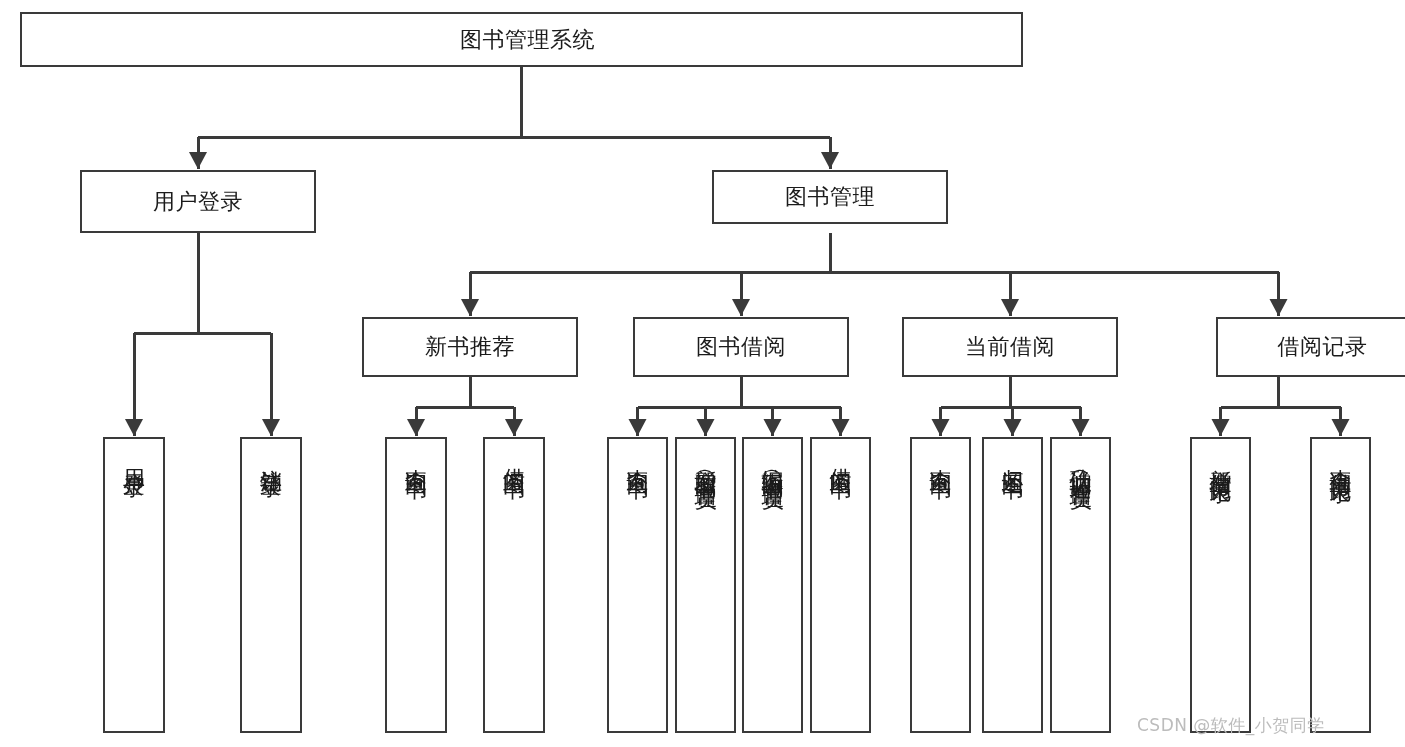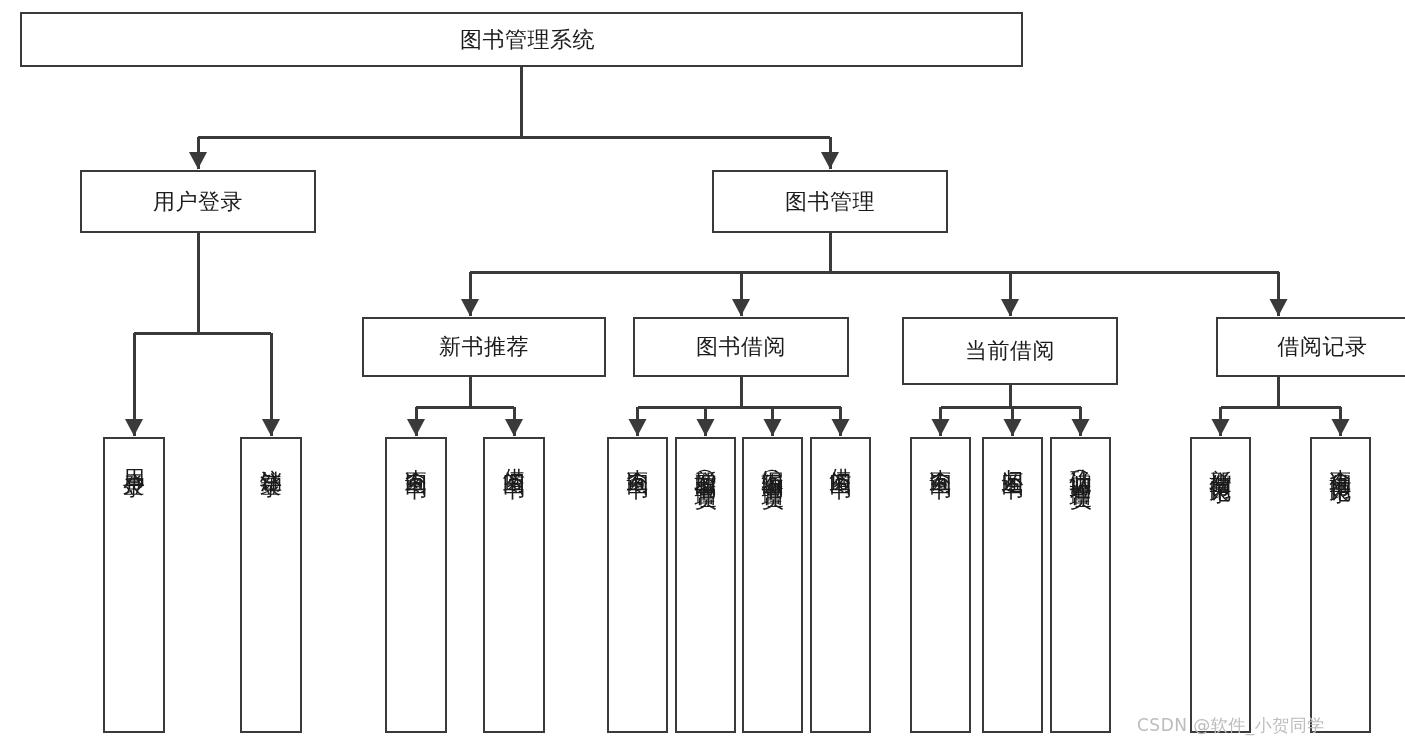--- a/index.html
+++ b/index.html
@@ -122,30 +122,30 @@
       <line x1="1340.5" y1="407" x2="1340.5" y2="436" stroke="#3a3a3a" stroke-width="3" shape-rendering="crispEdges"></line>
       <polygon points="1331.5,419 1349.5,419 1340.5,436" fill="#3a3a3a"></polygon>
     </svg>
   <div id="nodes">
       <div class="node horiz" style="left: 20px; top: 12px; width: 1003px; height: 55px; border-color: rgb(58, 58, 58); padding-left: 12px;">
         <span class="node-label" style="color: rgb(27, 27, 27);">图书管理系统</span>
       </div>
       <div class="node horiz" style="left: 80px; top: 170px; width: 236px; height: 63px; border-color: rgb(58, 58, 58);">
         <span class="node-label" style="color: rgb(27, 27, 27);">用户登录</span>
       </div>
-      <div class="node horiz" style="left: 712px; top: 170px; width: 236px; height: 63px; border-color: rgb(58, 58, 58);">
+      <div class="node horiz" style="left: 712px; top: 170px; width: 236px; height: 54px; border-color: rgb(58, 58, 58);">
         <span class="node-label" style="color: rgb(27, 27, 27);">图书管理</span>
       </div>
-      <div class="node horiz" style="left: 362px; top: 317px; width: 244px; height: 60px; border-color: rgb(58, 58, 58);">
+      <div class="node horiz" style="left: 362px; top: 317px; width: 216px; height: 60px; border-color: rgb(58, 58, 58);">
         <span class="node-label" style="color: rgb(27, 27, 27);">新书推荐</span>
       </div>
       <div class="node horiz" style="left: 633px; top: 317px; width: 216px; height: 60px; border-color: rgb(58, 58, 58);">
         <span class="node-label" style="color: rgb(27, 27, 27);">图书借阅</span>
       </div>
-      <div class="node horiz" style="left: 902px; top: 317px; width: 216px; height: 68px; border-color: rgb(58, 58, 58);">
+      <div class="node horiz" style="left: 902px; top: 317px; width: 216px; height: 60px; border-color: rgb(58, 58, 58);">
         <span class="node-label" style="color: rgb(27, 27, 27);">当前借阅</span>
       </div>
       <div class="node horiz" style="left: 1172px; top: 317px; width: 213px; height: 60px; border-color: rgb(58, 58, 58); margin-left: 44px;">
         <span class="node-label" style="color: rgb(27, 27, 27);">借阅记录</span>
       </div>
       <div class="node vert" style="left: 103px; top: 437px; width: 62px; height: 296px; border-color: rgb(58, 58, 58);">
         <span class="node-label" style="color: rgb(27, 27, 27);">用户登录</span>
       </div>
       <div class="node vert" style="left: 240px; top: 437px; width: 62px; height: 296px; border-color: rgb(58, 58, 58);">
         <span class="node-label" style="color: rgb(27, 27, 27);">注销登录</span>

